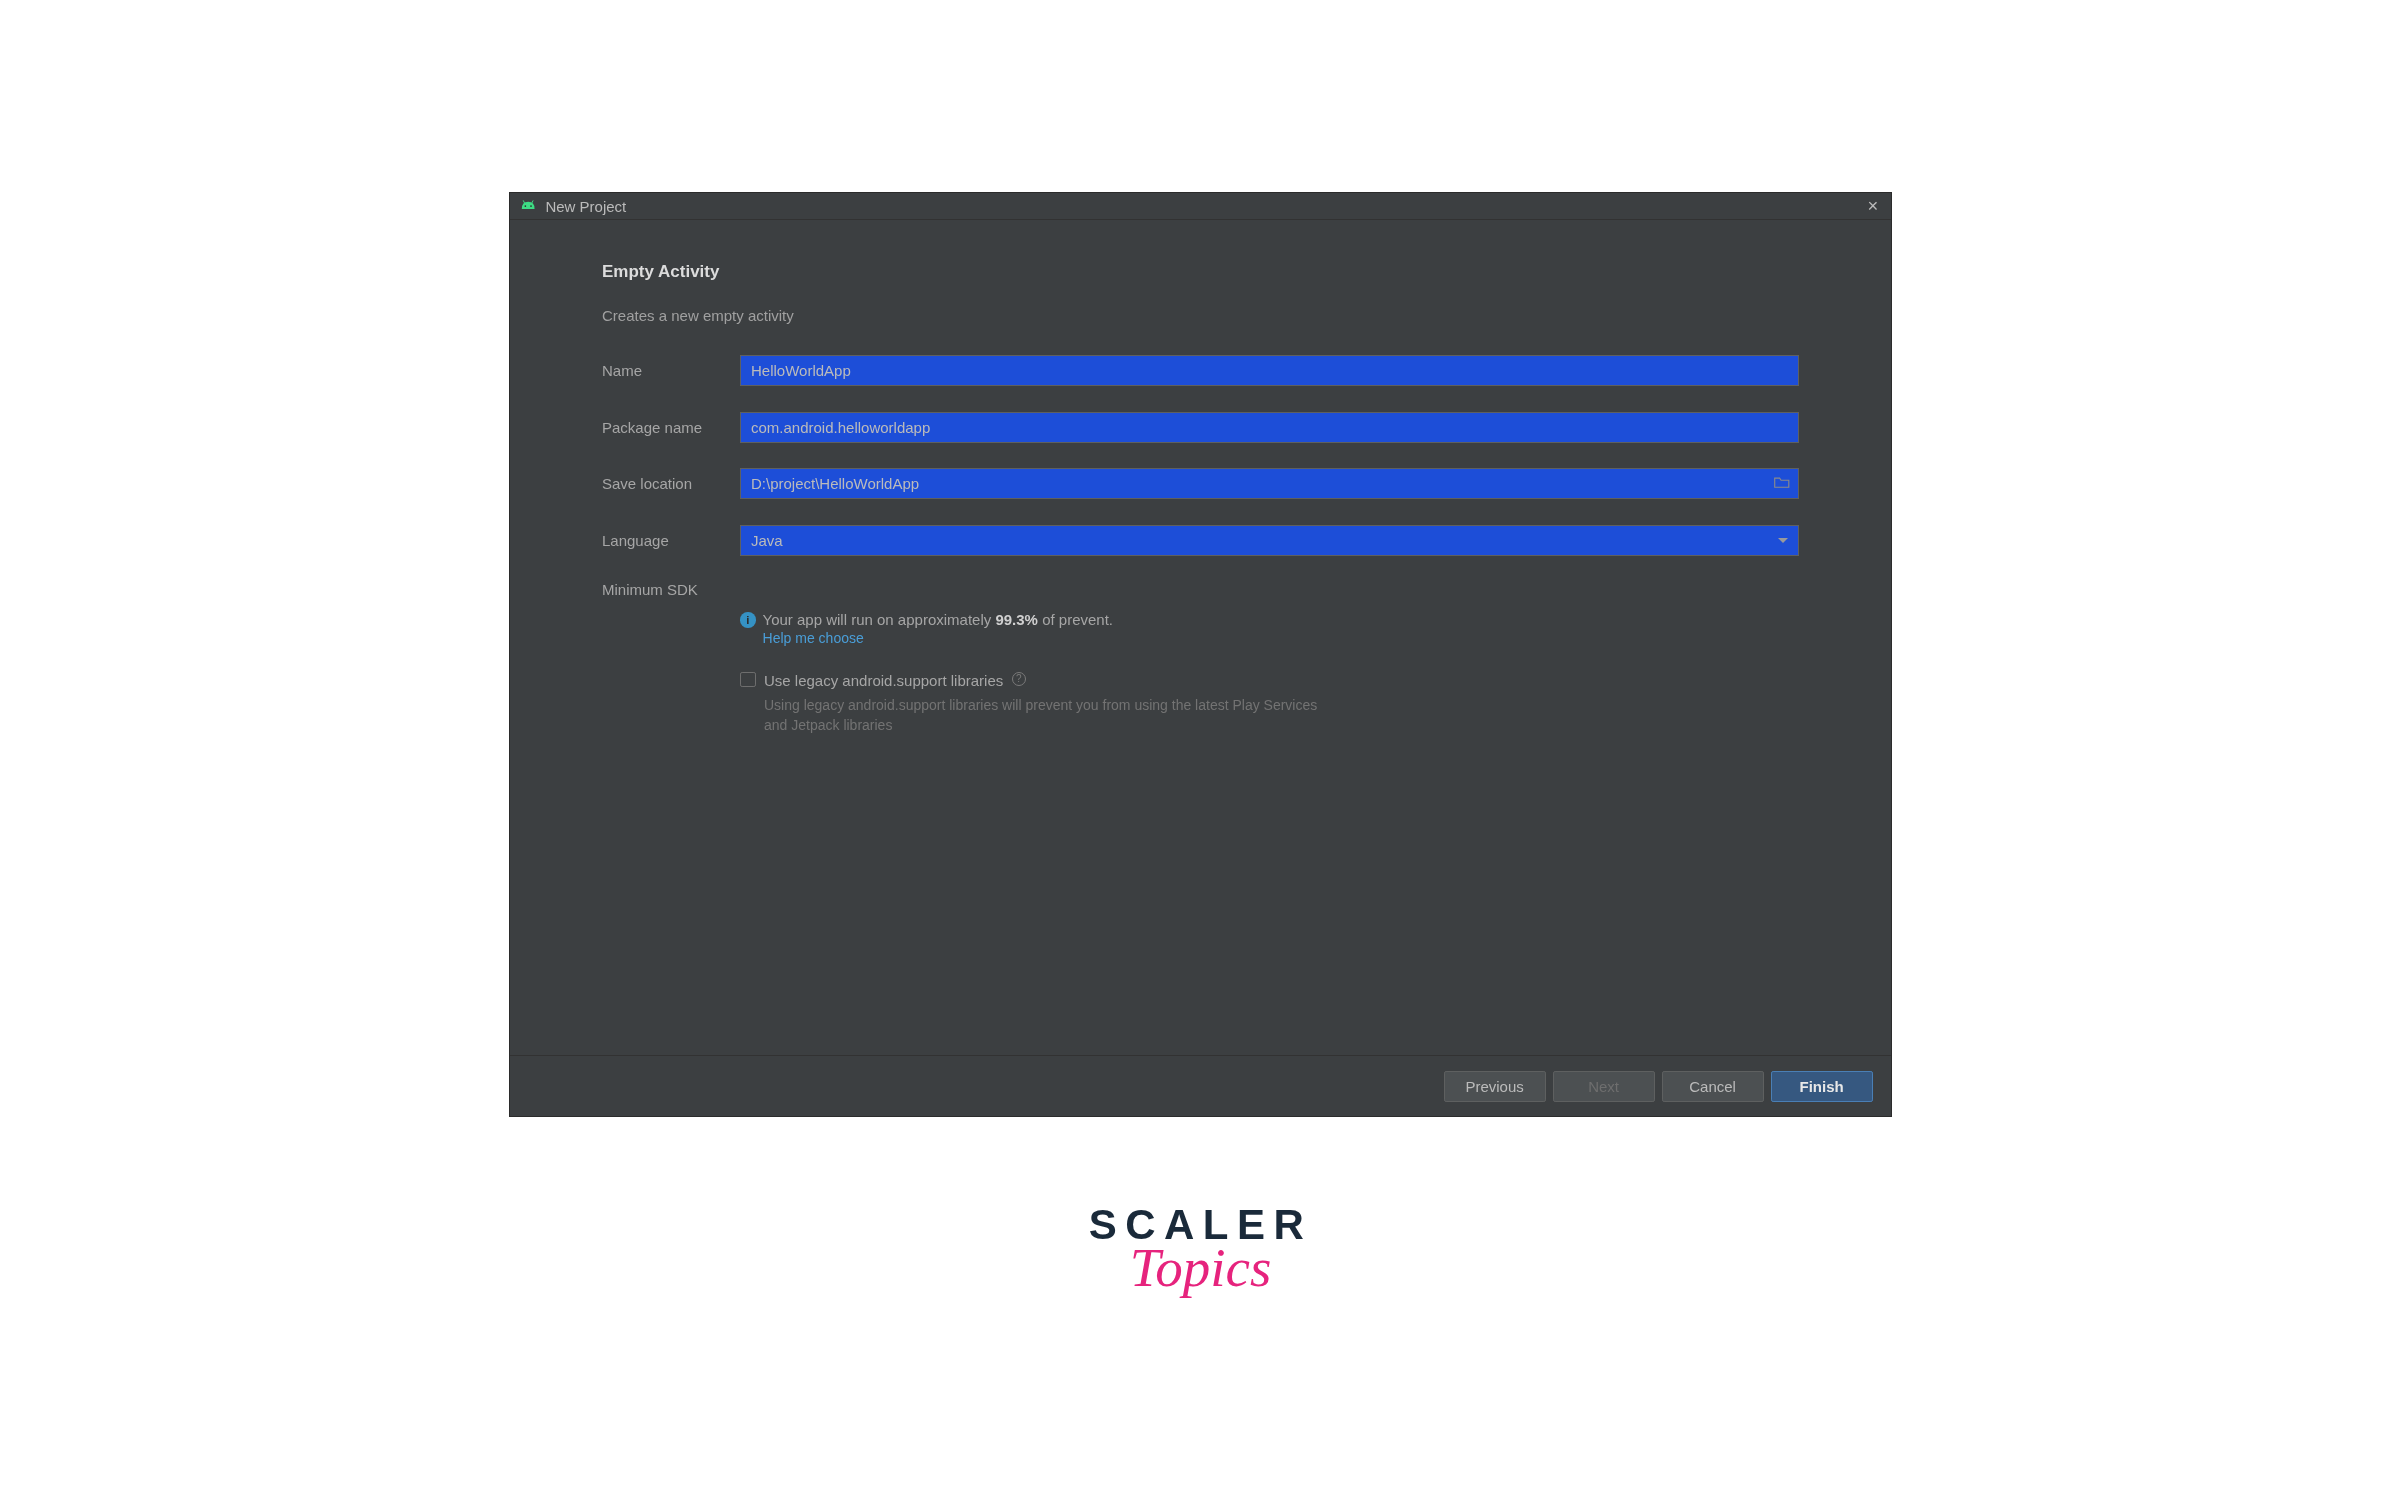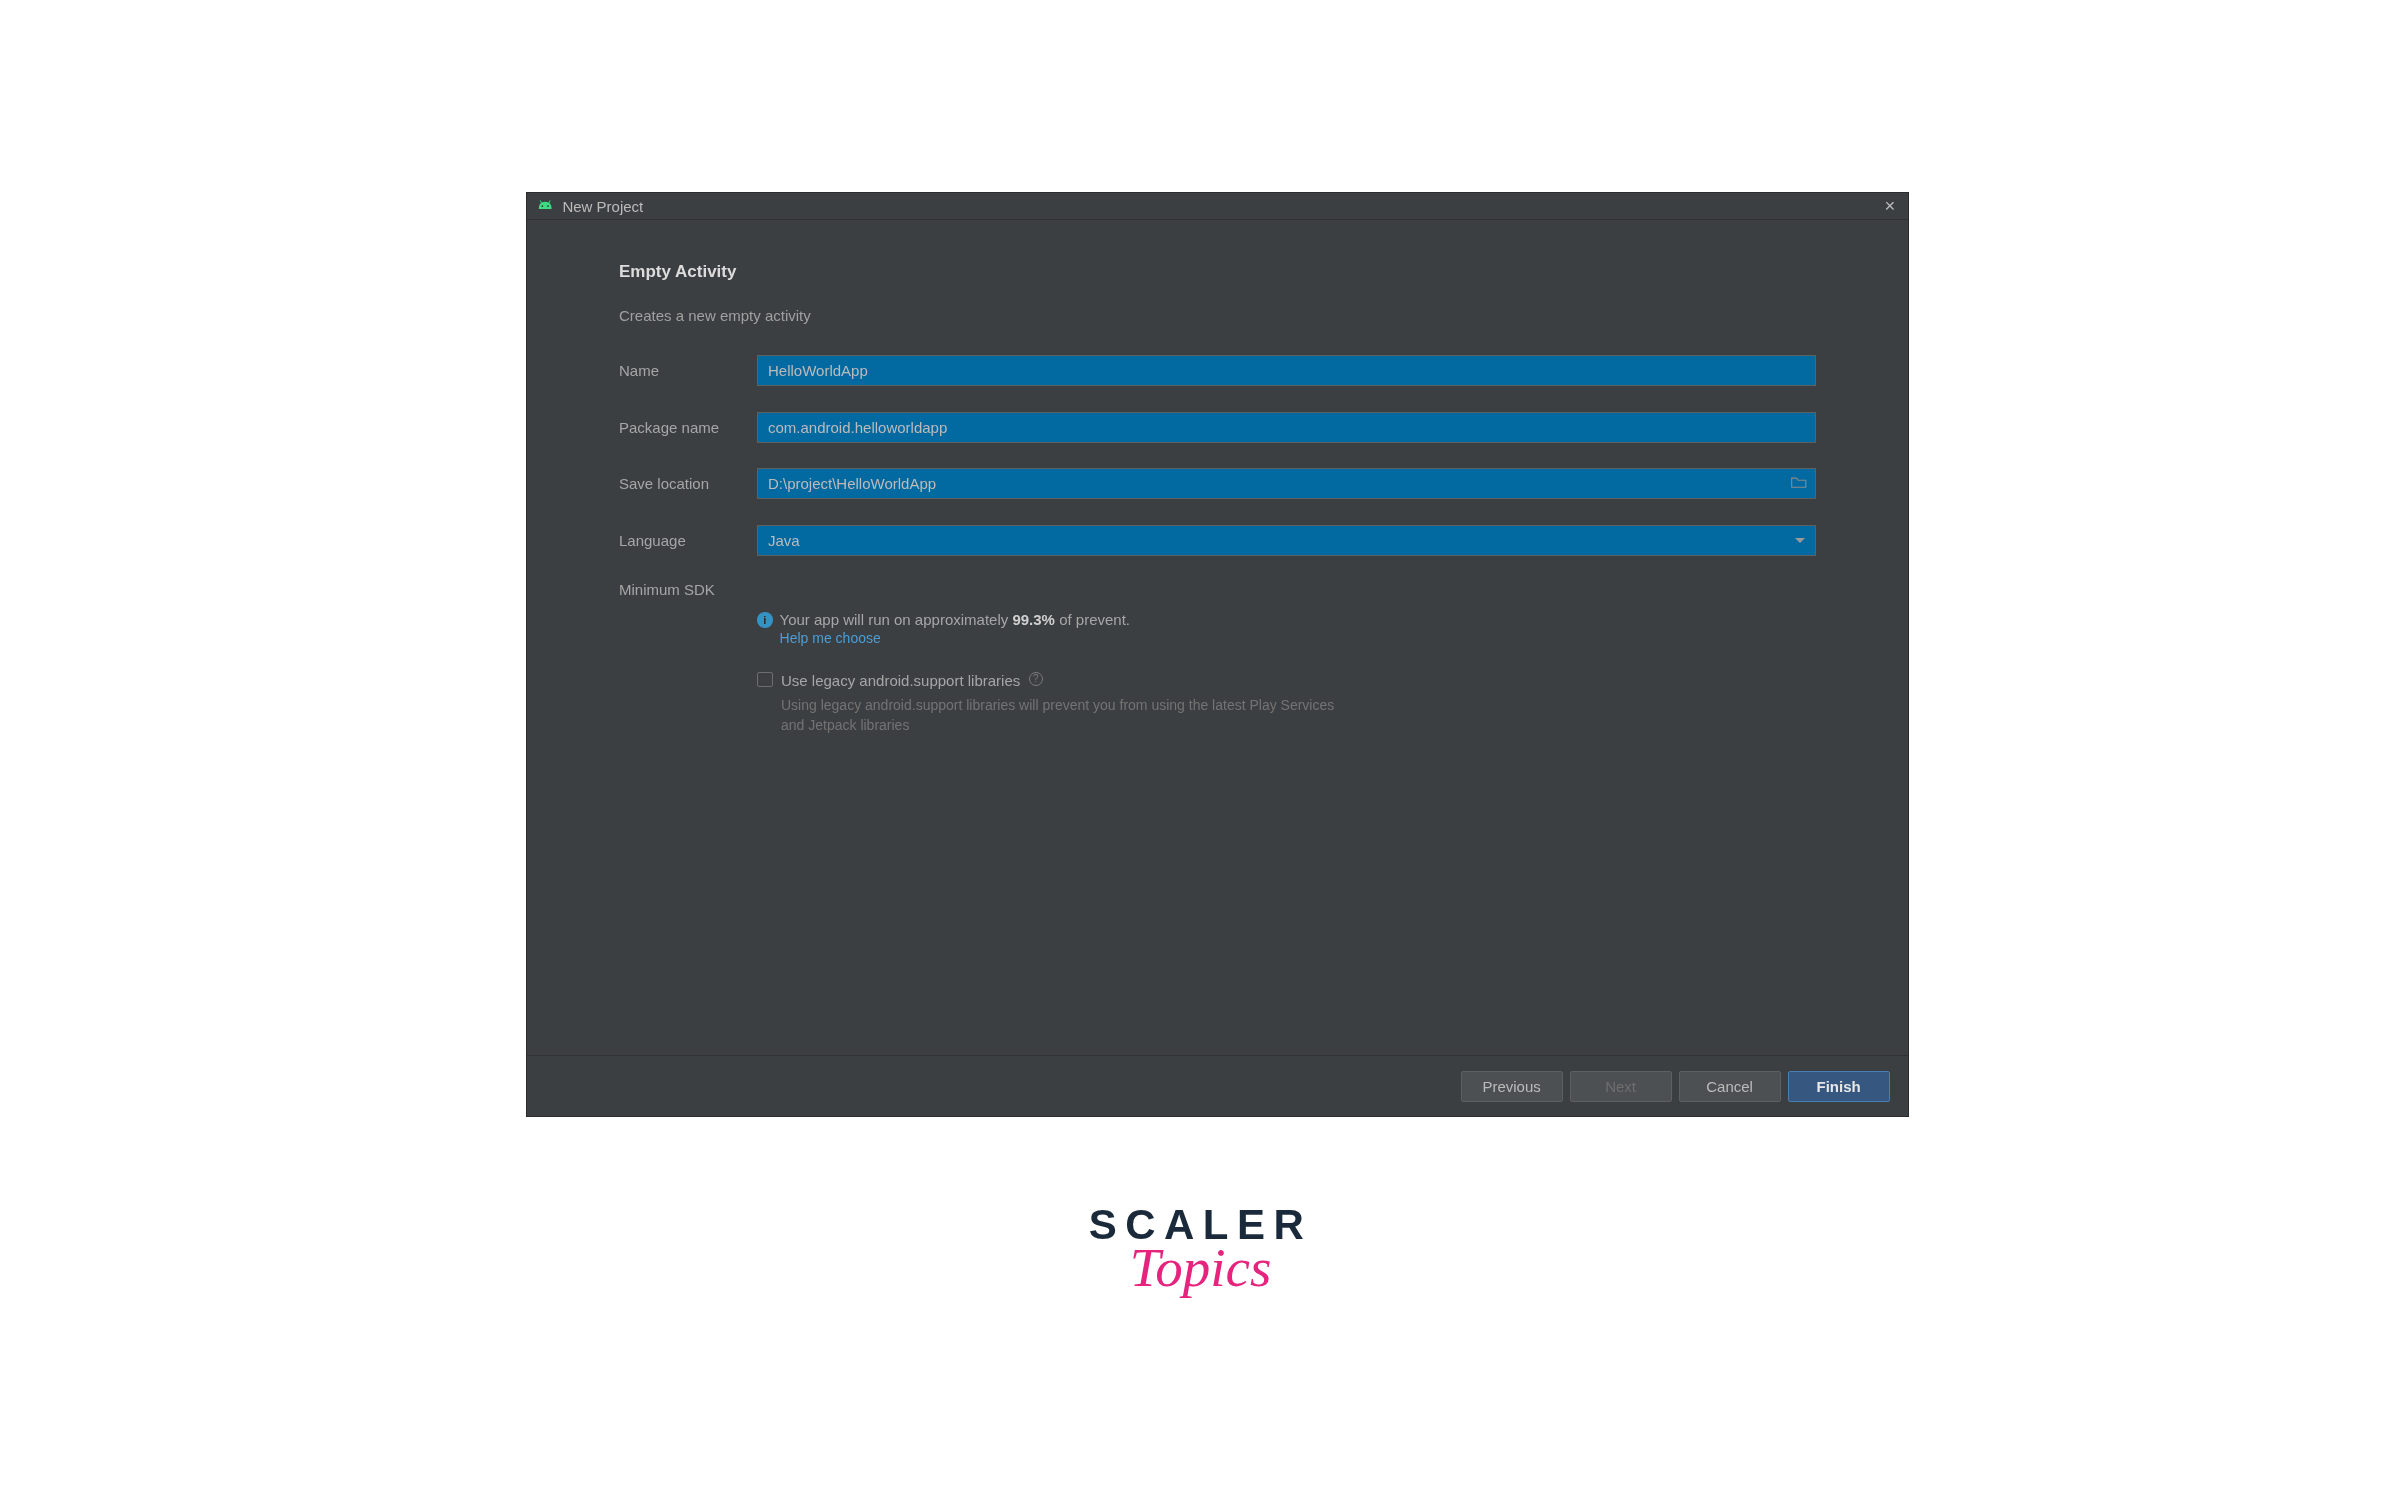--- a/index.html
+++ b/index.html
@@ -9,21 +9,21 @@
   }
   body {
     width: 2401px;
     height: 1509px;
     background: #ffffff;
     font-family: "Segoe UI", Arial, sans-serif;
     position: relative;
   }
   .dialog {
     position: absolute;
-    left: 526px;
+    left: 509px;
     top: 192px;
     width: 1383px;
     height: 925px;
     background: #3c3f41;
     border: 0.7px solid #2b2b2b;
     display: flex;
     flex-direction: column;
   }
   .titlebar {
     height: 27px;
@@ -72,21 +72,21 @@
     margin-bottom: 25.4px;
   }
   .form-label {
     width: 138px;
     font-size: 15px;
     color: #a6a6a6;
   }
   .field {
     flex: 1;
     height: 31px;
-    background: #0369a1;
+    background: #1d4ed8;
     border: 0.7px solid #5e6060;
     color: #bbbbbb;
     font-size: 15px;
     padding: 0 10px;
     display: flex;
     align-items: center;
     position: relative;
   }
   .field.highlight {
     border: 1.4px solid #4a7fb5;

